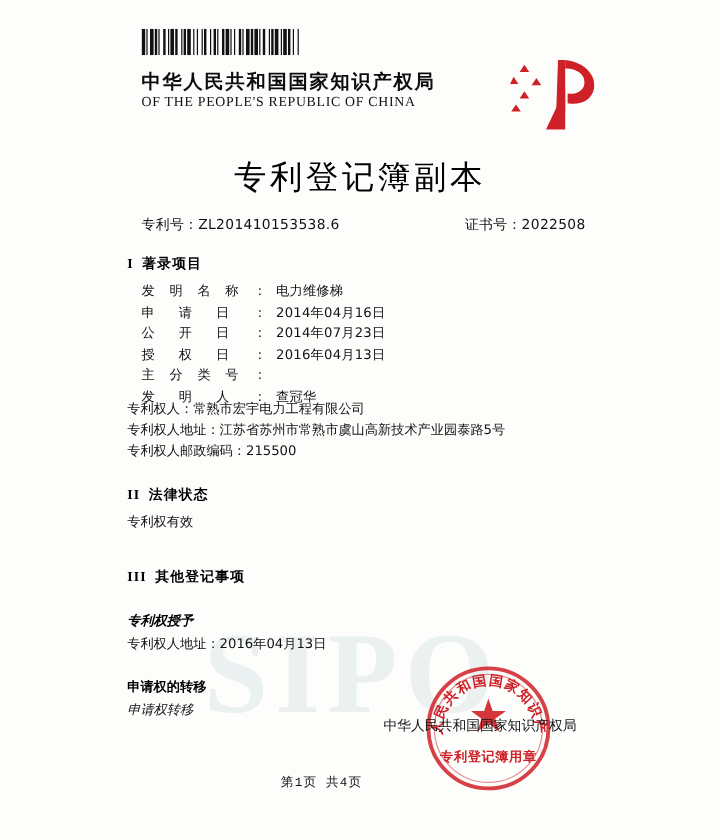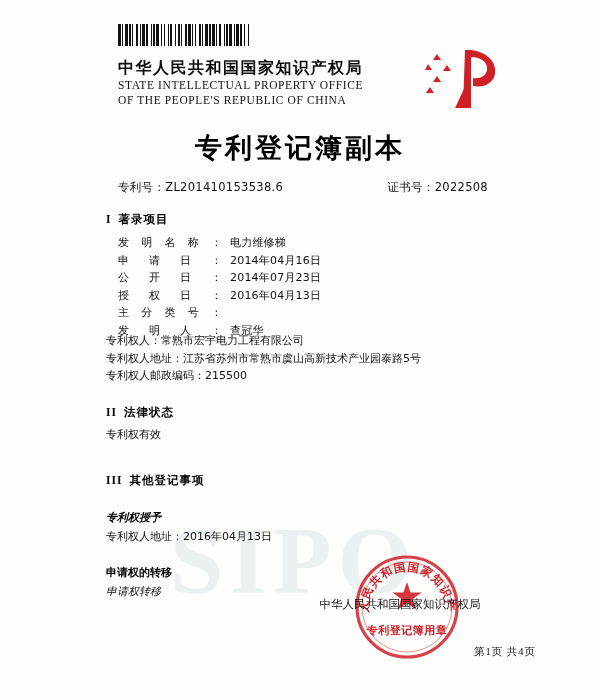--- a/index.html
+++ b/index.html
@@ -89,21 +89,21 @@
 
   
   #doc-title {
     position: absolute;
     left: 0;
     top: 130px;
     width: 600px;
     text-align: center;
     font-family: "DejaVu Sans", sans-serif;
     font-size: 27px;
-    font-weight: bold;
+    font-weight: normal;
     letter-spacing: 3px;
     color: #000;
   }
 
   
   #no-row {
     position: absolute;
     left: 118px;
     top: 180px;
     width: 370px;
@@ -230,22 +230,22 @@
     line-height: 19px;
     color: #111;
   }
 
   
   #footer {
     position: absolute;
     left: 0;
     top: 645px;
     width: 536px;
-    text-align: right;
-    font-family: Liberation Serif, serif;
+    text-align: center;
+    font-family: Liberation Mono, monospace;
     font-size: 10.5px;
     color: #111;
     letter-spacing: 1px;
   }
 </style>
 </head>
 <body>
 
 <div id="page">
 
@@ -325,21 +325,20 @@
       <i style="width: 2px; background: rgb(17, 17, 17);"></i>
       <i style="width: 2px; background: transparent;"></i>
       <i style="width: 1px; background: rgb(17, 17, 17);"></i>
       <i style="width: 3px; background: transparent;"></i>
       <i style="width: 1px; background: rgb(17, 17, 17);"></i>
       <i style="width: 1px; background: transparent;"></i>
     </div>
 
   <div id="header">
     <div class="hdr-cn">中华人民共和国国家知识产权局</div>
-    <div class="hdr-en">STATE INTELLECTUAL PROPERTY OFFICE</div>
     <div class="hdr-en">OF THE PEOPLE'S REPUBLIC OF CHINA</div>
   </div>
 
   <svg id="logo" viewBox="0 0 72 62">
     <g fill="#cf2027">
       <polygon points="3,16 7,22 0,22"></polygon>
       <polygon points="12,6 16,12 8,12"></polygon>
       <polygon points="12,28 16,34 8,34"></polygon>
       <polygon points="22,17 26,23 18,23"></polygon>
       <polygon points="5,39 9,45 1,45"></polygon>

